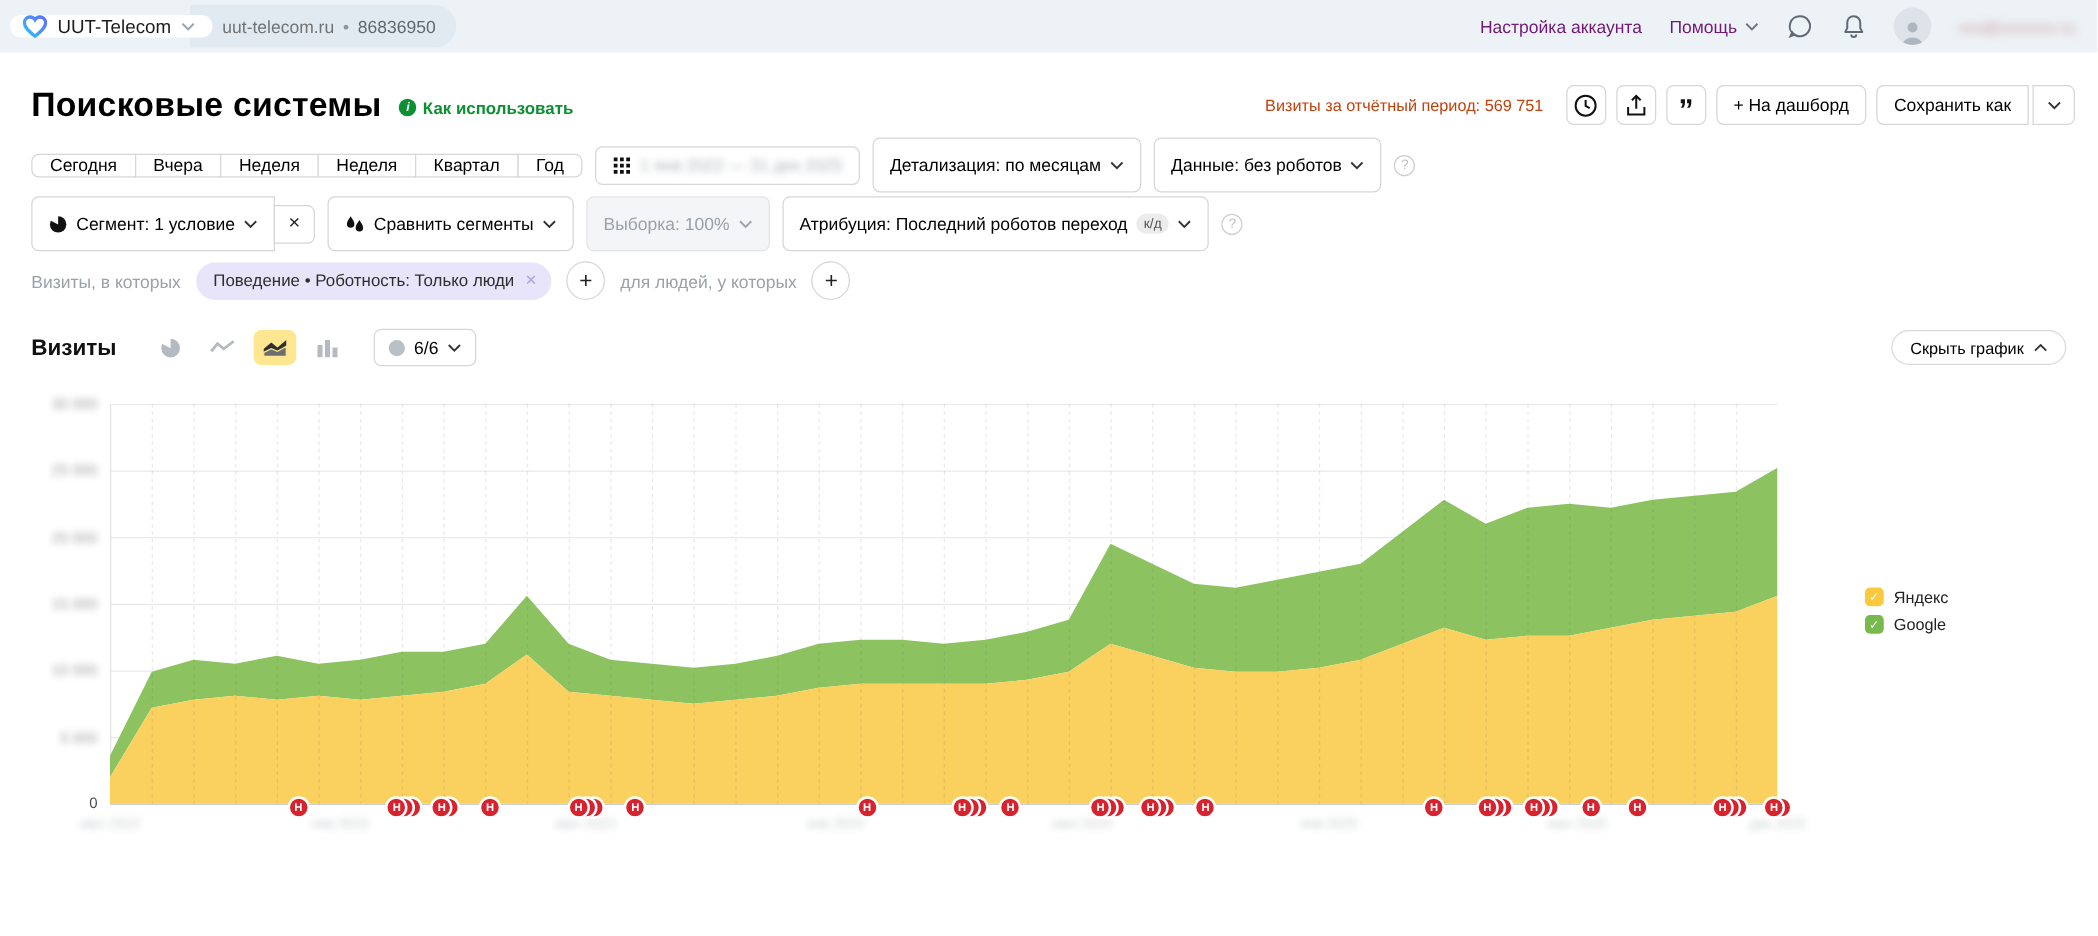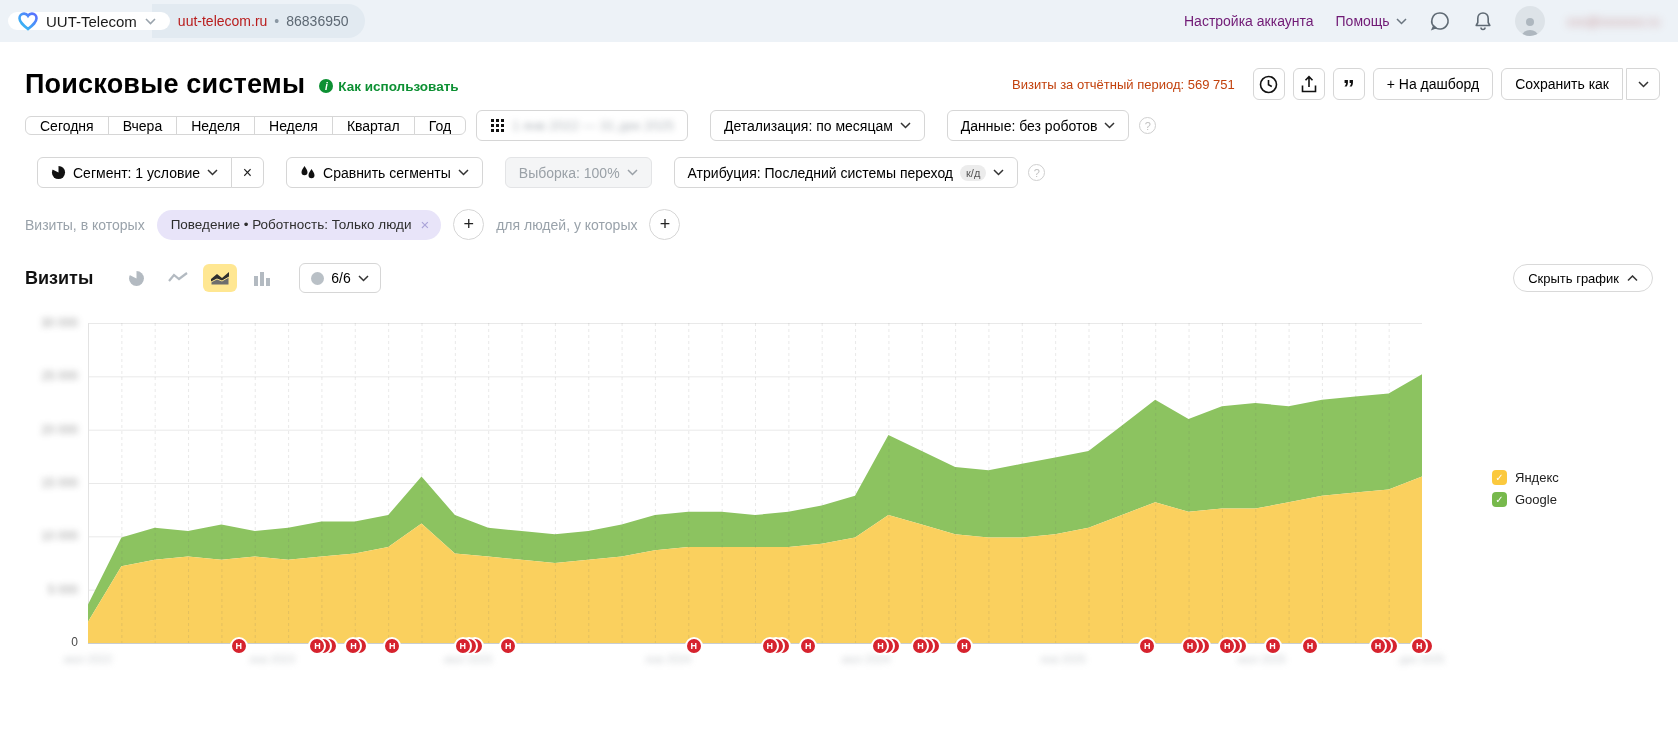--- a/index.html
+++ b/index.html
@@ -9,21 +9,21 @@
 
   
   #topbar { position:absolute; top:0; left:0; width:1678px; height:42px;
     background:#edf2f7; display:flex; align-items:center; }
   .counter-wrap { display:flex; align-items:center; margin-left:8px; height:34px; }
   .counter-pill { display:flex; align-items:center; gap:8px; background:#fff;
     border-radius:18px; height:18px; padding:0 14px 0 10px; position:relative; z-index:2; }
   .counter-name { font-size:15px; color:#1b1b1b; }
   .site-pill { display:flex; align-items:center; gap:7px; background:#e2eaf1;
     border-radius:0 18px 18px 0; height:34px; padding:0 16px 0 26px; margin-left:-18px; }
-  .site-domain { font-size:14px; color:#b91c1c; }
+  .site-domain { font-size:14px; color:#737373; }
   .site-dot { color:#8a97a3; font-size:14px; }
   .site-id { font-size:14px; color:#5d6873; }
   .topbar-right { margin-left:auto; display:flex; align-items:center; gap:22px; margin-right:18px; }
   .topbar-link { font-size:14px; color:#701a75; display:flex; align-items:center; gap:6px; cursor:pointer; }
   .avatar { width:30px; height:30px; border-radius:50%; background:#dde3e8; overflow:hidden;
     display:flex; align-items:flex-end; justify-content:center; }
   .censored { filter:blur(4px); opacity:.6; }
   .censored-soft { filter:blur(3px); opacity:.55; }
   .email-censored { font-size:13px; color:#b05a5a; max-width:110px; white-space:nowrap; overflow:hidden; }
 
@@ -56,21 +56,21 @@
   .date-btn { height:31px; }
   .date-censored { color:#6b7680; font-size:13.5px; }
   .qmark { width:17px; height:17px; border-radius:50%; border:1px solid #cfcfcf; color:#c2c2c2;
     font-size:11px; display:flex; align-items:center; justify-content:center; }
   #filter-row2 { position:absolute; top:157px; left:25px; display:flex; align-items:center; gap:10px; }
   .btn.joined-x { border-radius:6px 0 0 6px; }
   .x-btn { width:33px; height:31px; padding:0; justify-content:center; margin-left:-11px;
     border-radius:0 6px 6px 0; font-size:16px; color:#222; }
   .btn.disabled { color:#9aa1a7; background:#f4f5f6; border-color:#e3e4e6; cursor:default; }
   .badge { background:#ececec; color:#555; border-radius:8px; font-size:11px; padding:2px 6px; }
-  .h31 { height:31px;margin-left:12px; }
+  .h31 { height:44px; }
 
   
   #chip-row { position:absolute; top:209px; left:25px; display:flex; align-items:center; gap:12px; }
   .gray-label { color:#99a2aa; font-size:14px; }
   .chip { background:#e8e4f9; border-radius:16px; height:30px; display:flex; align-items:center;
     gap:9px; padding:0 12px 0 14px; font-size:13.5px; color:#2e2e2e; cursor:pointer; }
   .chip-x { color:#aaa3d8; font-size:15px; }
   .plus-btn { width:31px; height:31px; border:1px solid #d6d6d6; border-radius:50%; background:#fff;
     font-size:18px; color:#222; display:flex; align-items:center; justify-content:center; cursor:pointer; }
 
@@ -260,21 +260,21 @@
           <polyline points="1,1 5.5,5.5 10,1" fill="none" stroke="#333" stroke-width="1.5"></polyline>
         </svg>
     </button>
     <button class="btn h31 disabled">
       <span>Выборка: 100%</span>
       <svg class="ic" width="11" height="7" viewBox="0 0 11 7">
           <polyline points="1,1 5.5,5.5 10,1" fill="none" stroke="#9aa1a7" stroke-width="1.5"></polyline>
         </svg>
     </button>
     <button class="btn h31">
-      <span>Атрибуция: Последний системы переход</span>
+      <span>Атрибуция: Последний роботов переход</span>
       <span class="badge">к/д</span>
       <svg class="ic" width="11" height="7" viewBox="0 0 11 7">
           <polyline points="1,1 5.5,5.5 10,1" fill="none" stroke="#333" stroke-width="1.5"></polyline>
         </svg>
     </button>
     <span class="qmark">?</span>
   </div>
 
   <div id="chip-row">
     <span class="gray-label">Визиты, в которых</span>

